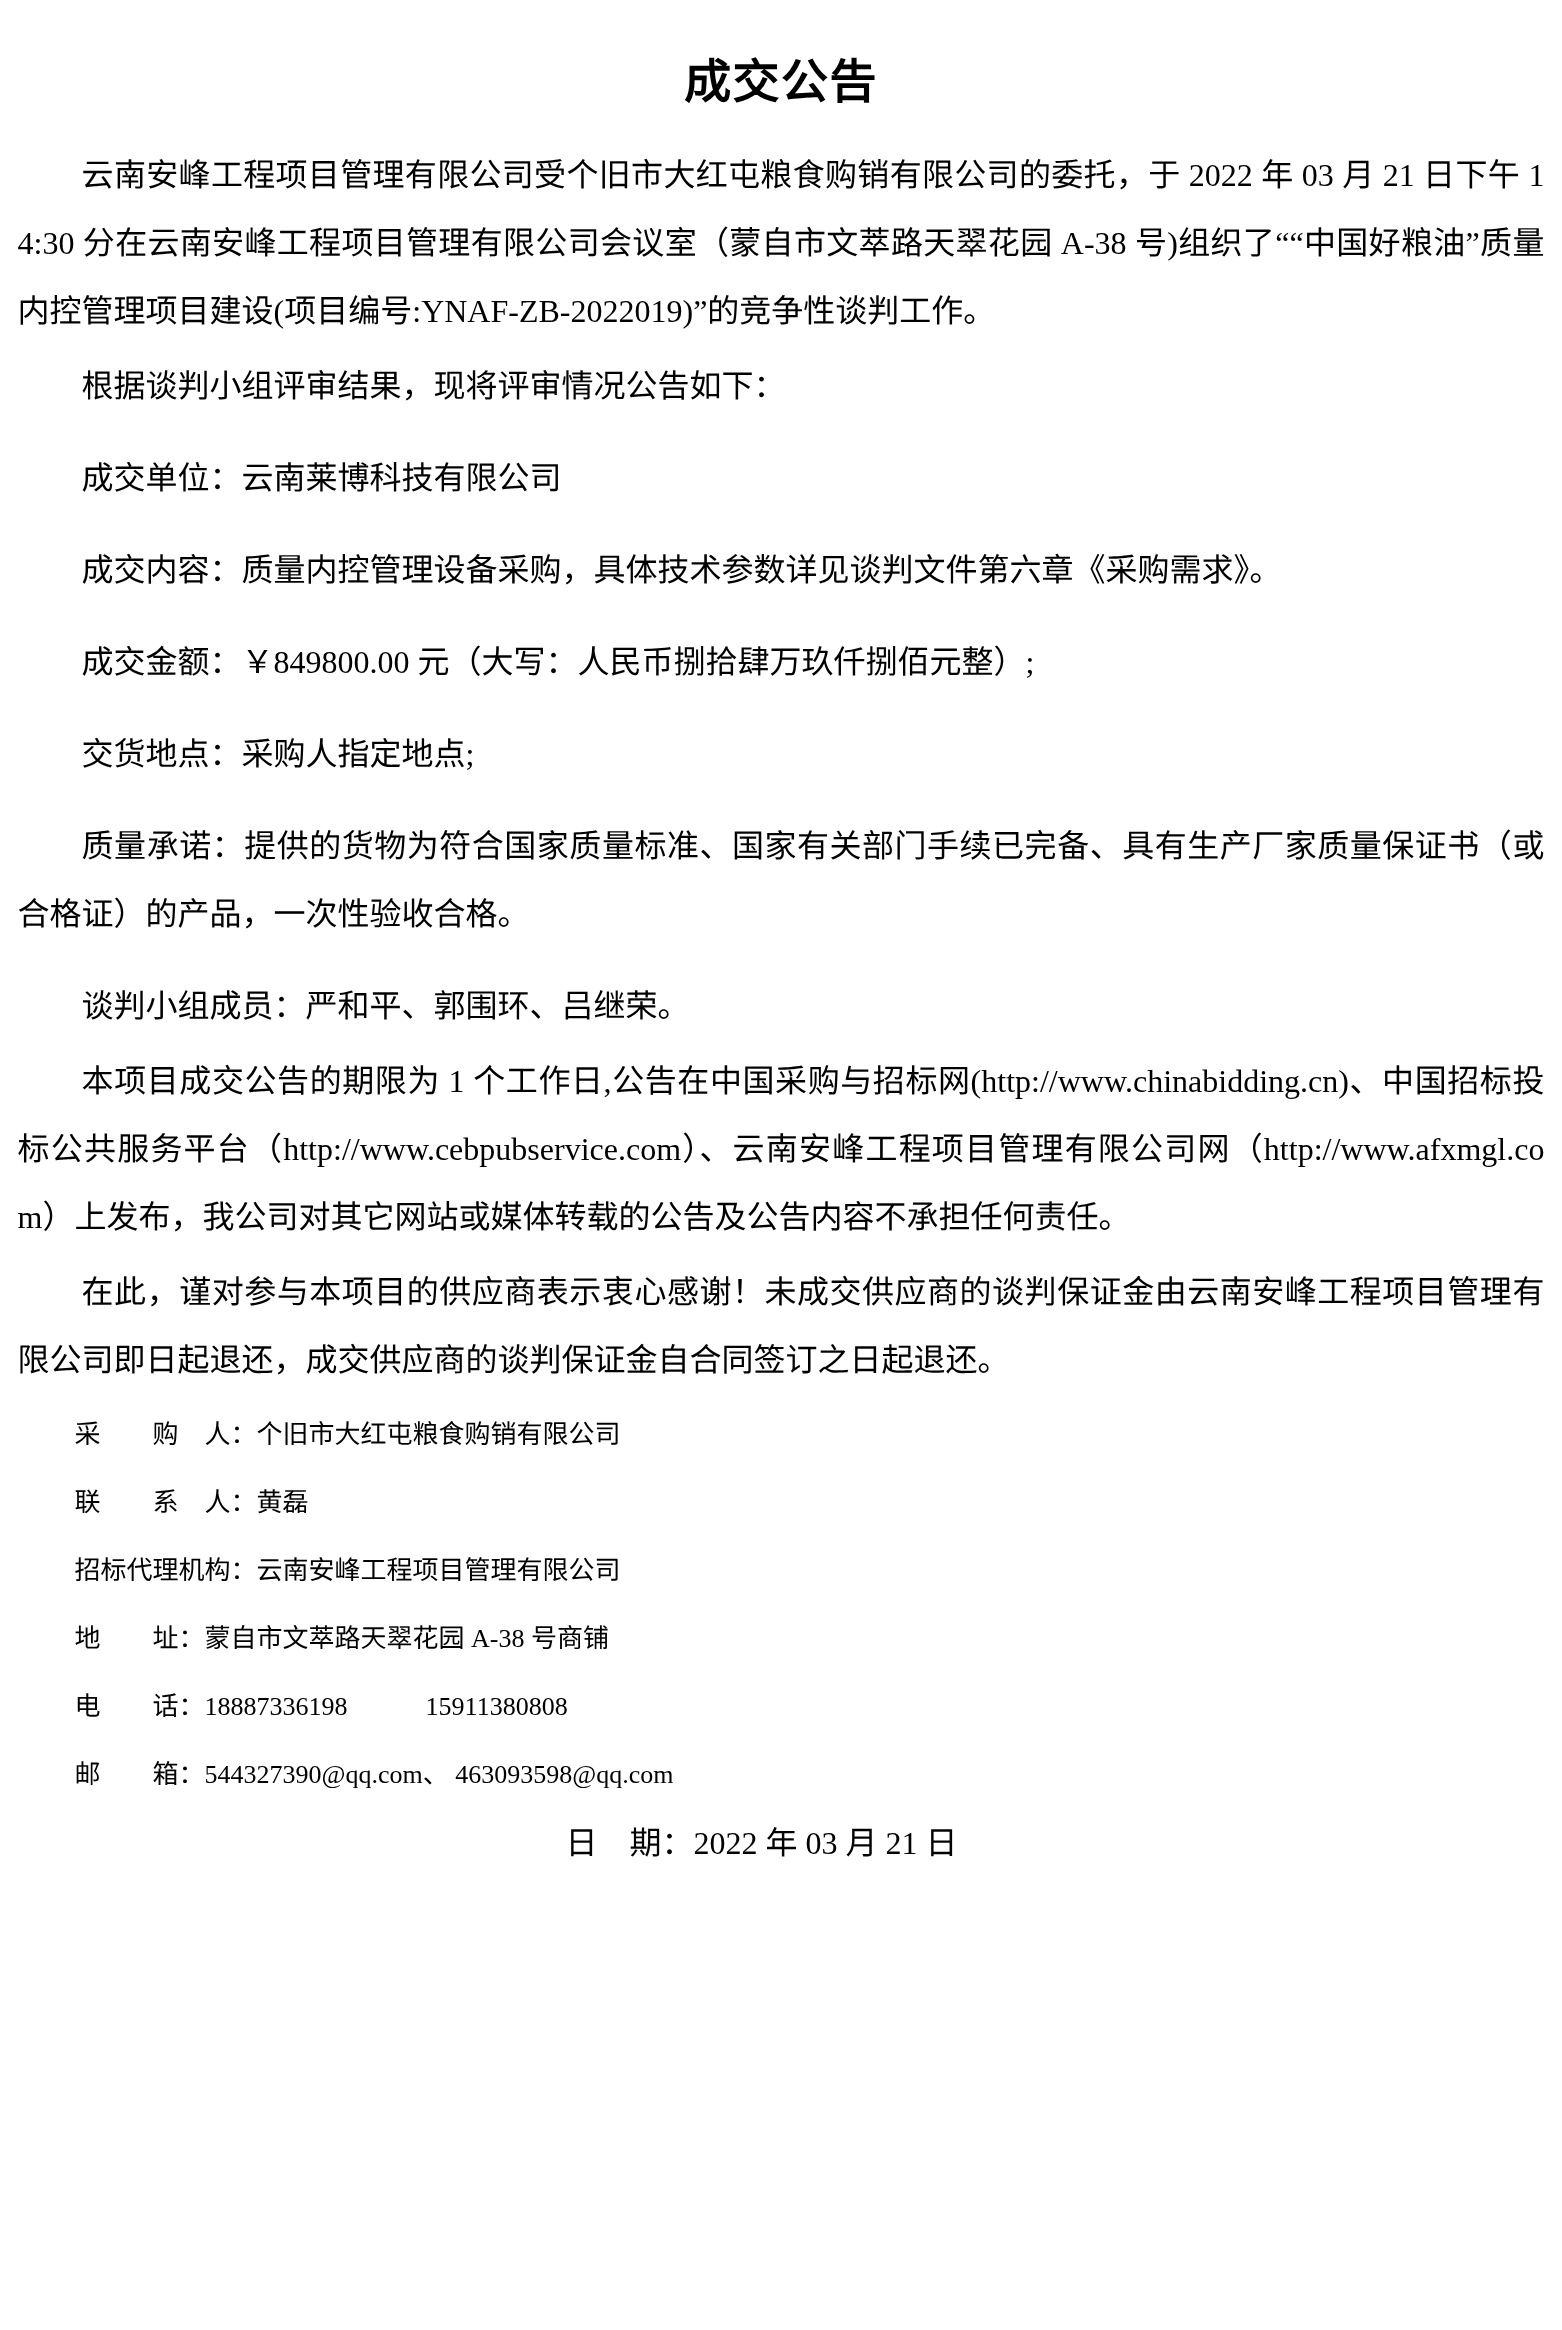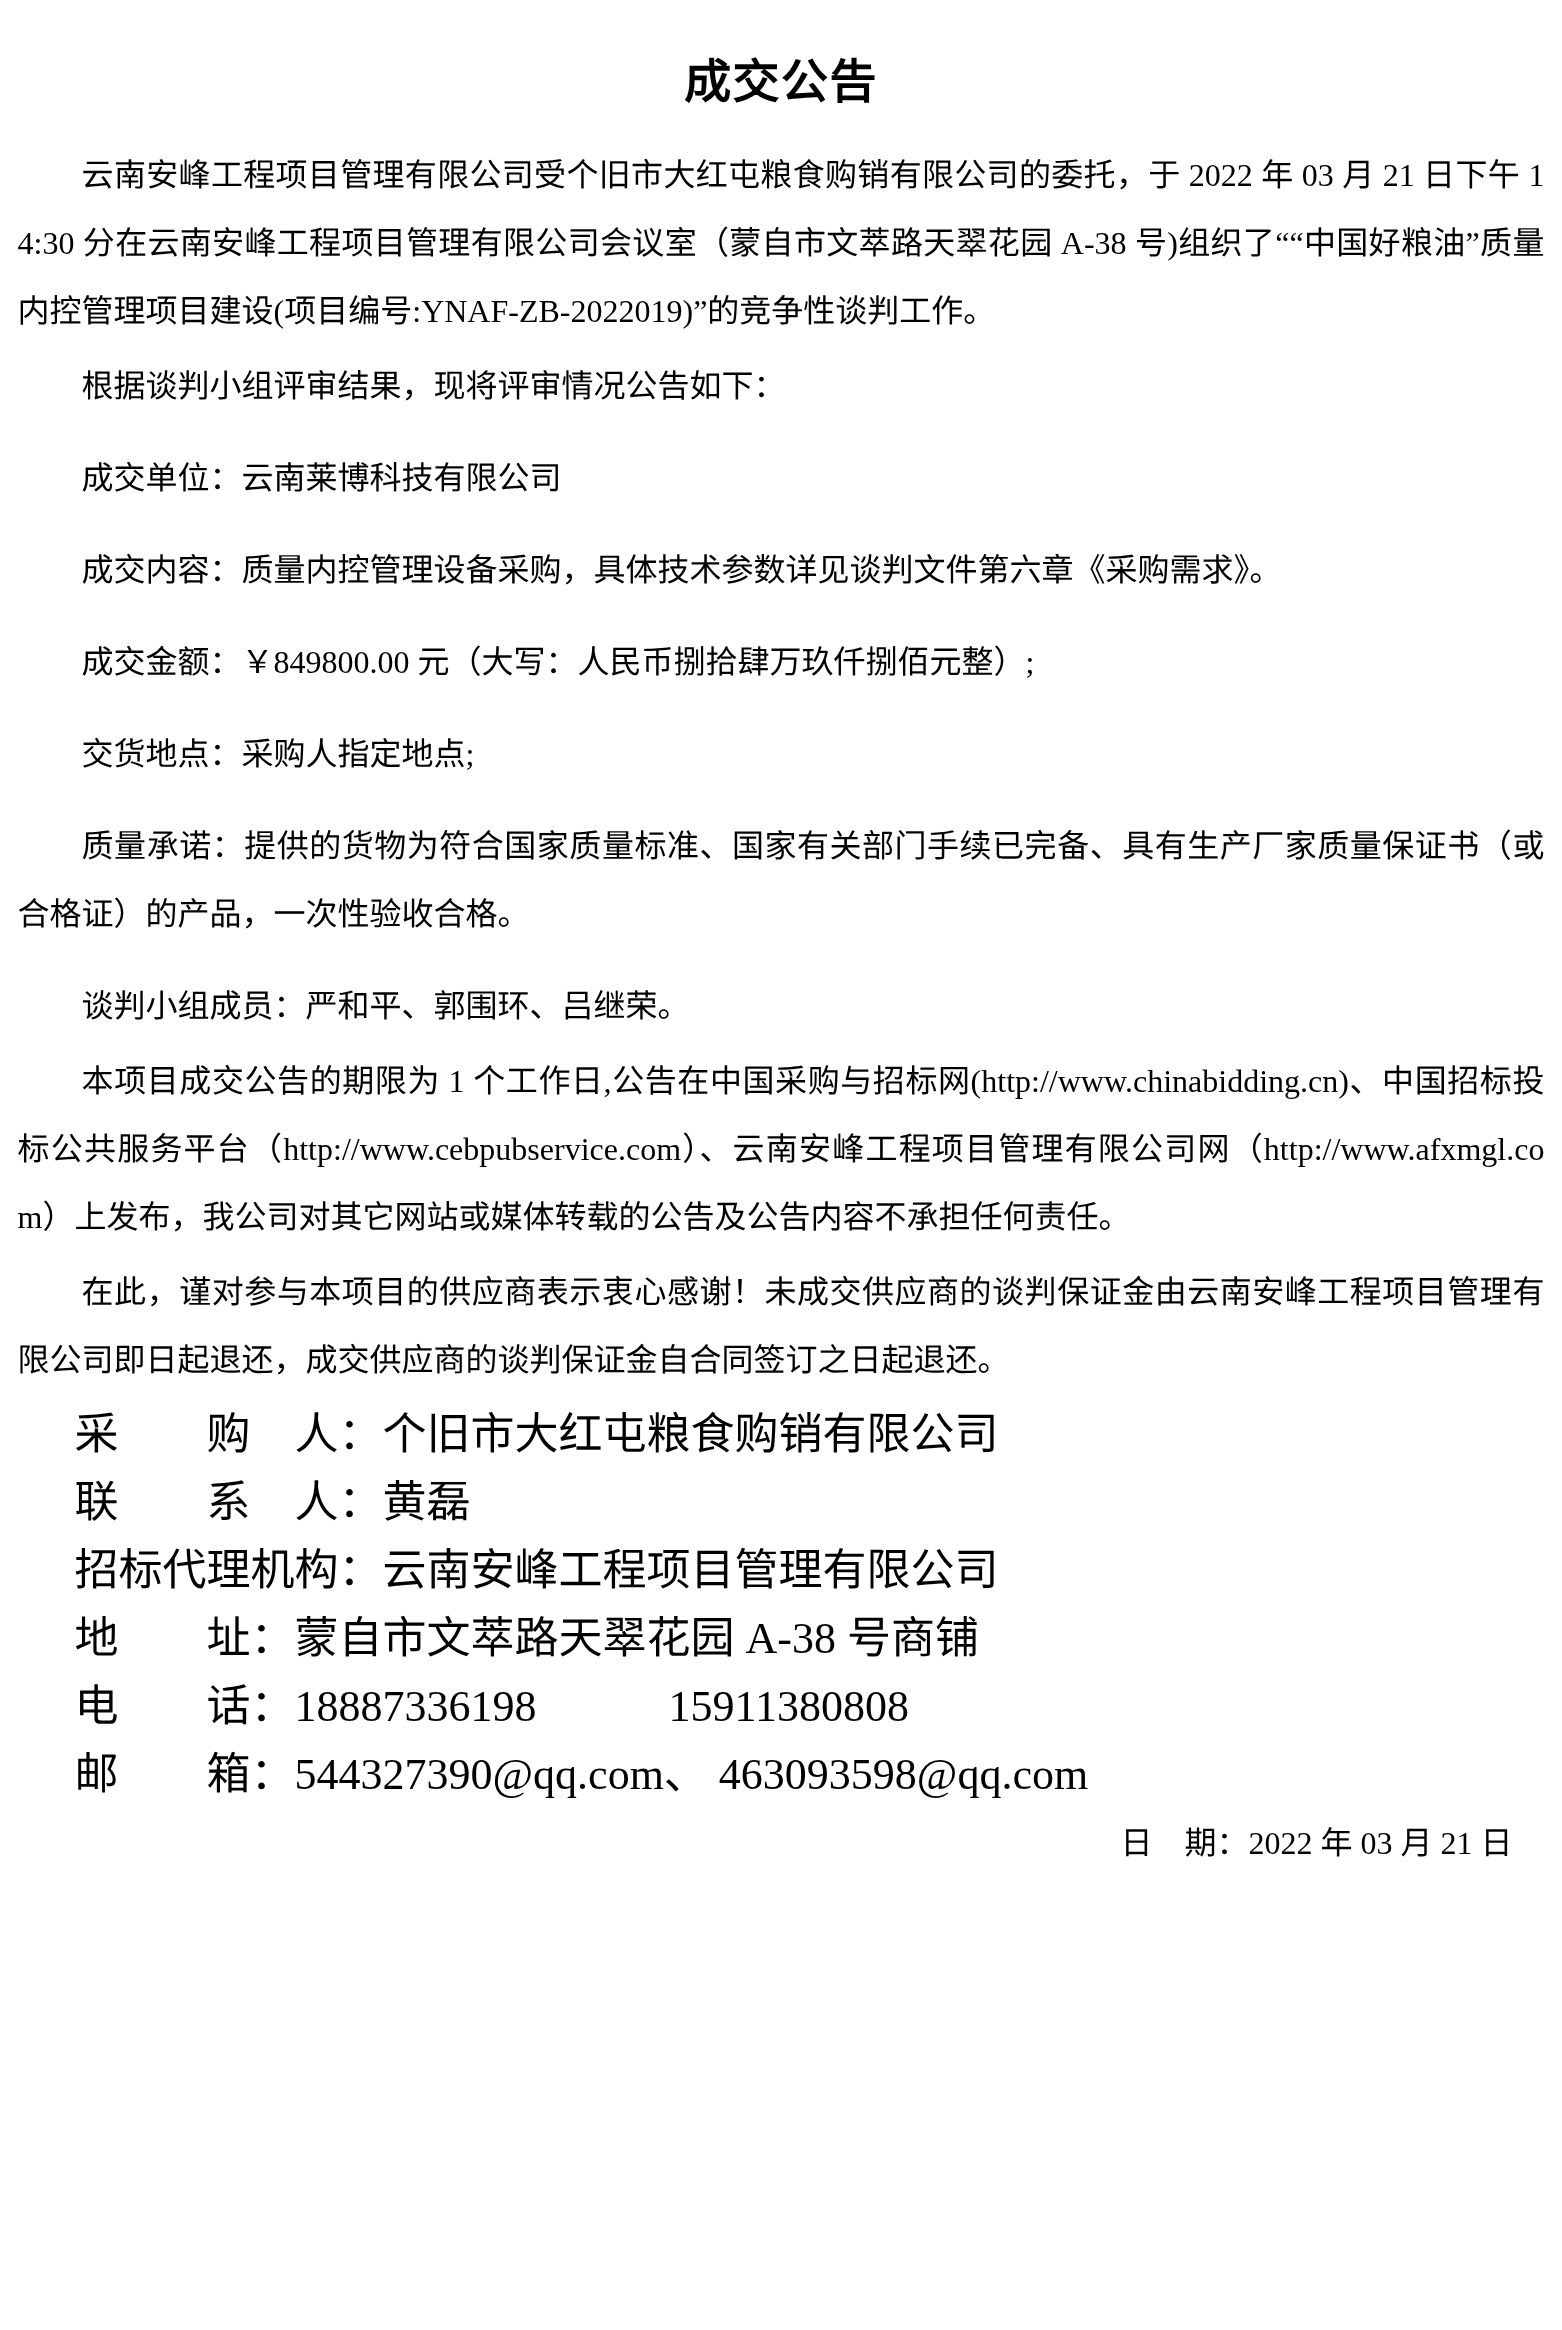--- a/index.html
+++ b/index.html
@@ -39,31 +39,31 @@
     text-indent: 64px;
   }
   .intro {
     margin-top: 32px;
   }
   .item {
     margin-top: 24px;
   }
   .contact {
     margin: 0;
-    font-size: 44px;
+    font-size: 26px;
     line-height: 68px;
     text-align: left;
     text-indent: 64px;
     word-break: break-all;
   }
   .date {
     margin: 0;
     font-size: 32px;
     line-height: 68px;
-    text-align: right;
+    text-align: center;
     padding-right: 39px;
   }
 </style>
 </head>
 <body>
 
 <div class="doc">
 
   <h2 class="title subtitle">成交公告</h2>
 

